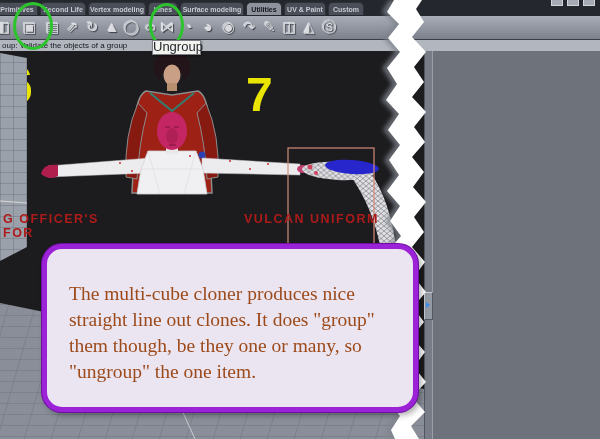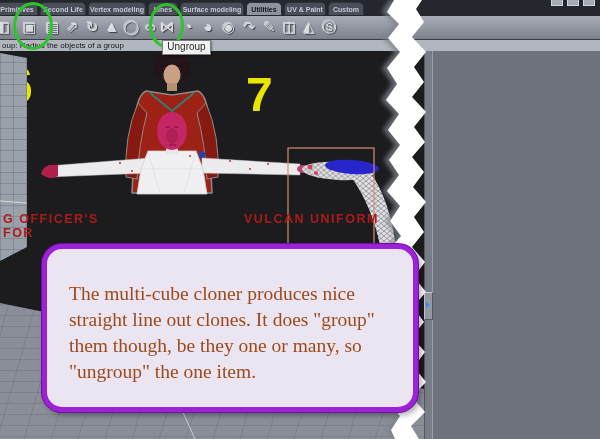--- a/index.html
+++ b/index.html
@@ -16,22 +16,22 @@
   
   #toolbar{left:0;top:16px;width:600px;height:24px;z-index:3;
            background:linear-gradient(#a8acb6,#7c818c);border-bottom:1px solid #3a3d44;box-sizing:border-box;}
   .ticon{position:absolute;top:2px;width:19px;height:19px;text-align:center;line-height:19px;
          font-size:14px;color:#d8dade;text-shadow:1px 1px 1px #3a3d44, -1px -1px 1px #eceef2;cursor:pointer;}
   
   #statusbar{left:0;top:40px;width:600px;height:11px;background:#b2b6be;z-index:3;
              color:#15171b;font-size:8px;line-height:11px;padding-left:2px;box-sizing:border-box;}
   
   .anncircle{position:absolute;border:3px solid #2cc42c;border-radius:50%;z-index:5;}
-  #tooltip{left:162px;top:40px;width:47px;height:13px;background:#f2f2ee;border:1px solid #7a7d84;
-           font-size:10px;color:#26282e;text-align:center;line-height:12px;z-index:5;box-shadow:1px 1px 2px rgba(0,0,0,.4);}
+  #tooltip{left:152px;top:40px;width:47px;height:13px;background:#f2f2ee;border:1px solid #7a7d84;
+           font-size:13px;color:#26282e;text-align:center;line-height:12px;z-index:5;box-shadow:1px 1px 2px rgba(0,0,0,.4);}
   
   #viewport{left:0;top:51px;width:424px;height:388px;z-index:1;}
   
   #splitter{left:424px;top:51px;width:9px;height:388px;background:#787c86;border-left:1px solid #53565e;border-right:1px solid #9a9ea8;box-sizing:border-box;z-index:2;}
   #splitter-handle{left:424px;top:292px;width:9px;height:28px;background:#949aa4;border:1px solid #c6cad2;border-right-color:#55585f;border-bottom-color:#55585f;box-sizing:border-box;z-index:2;}
   #splitter-arrow{left:426px;top:302px;width:0;height:0;border-top:3px solid transparent;border-bottom:3px solid transparent;border-left:4px solid #3b8fe8;z-index:3;}
   
   #dock{left:433px;top:51px;width:167px;height:388px;background:#6e727a;z-index:2;}
   .panel{position:absolute;background:#70747c;border:1px solid #26282d;box-sizing:border-box;}
   .ptitle{position:absolute;left:0;top:0;right:0;height:10px;background:linear-gradient(#555962,#2e3136);
@@ -108,21 +108,21 @@
   <span class="ticon" style="left:199px;">◕</span>
   <span class="ticon" style="left:219px;">◉</span>
   <span class="ticon" style="left:240px;">↷</span>
   <span class="ticon" style="left:260px;">✎</span>
   <span class="ticon" style="left:280px;">◫</span>
   <span class="ticon" style="left:300px;">◭</span>
   <span class="ticon" style="left:320px;">Ⓢ</span>
 </div>
 
 <div class="abs" id="statusbar">
-  <span>oup: Radius the objects of a group</span>
+  <span>oup: Validate the objects of a group</span>
 </div>
 
 <div class="anncircle" style="left:13px;top:2px;width:34px;height:42px;"></div>
 <div class="anncircle" style="left:149px;top:3px;width:29px;height:39px;"></div>
 
 <div class="abs" id="tooltip">Ungroup</div>
 
 <svg class="abs" id="viewport" viewBox="0 0 424 388">
   <defs>
     <pattern id="wallgrid" width="13" height="11" patternUnits="userSpaceOnUse">

